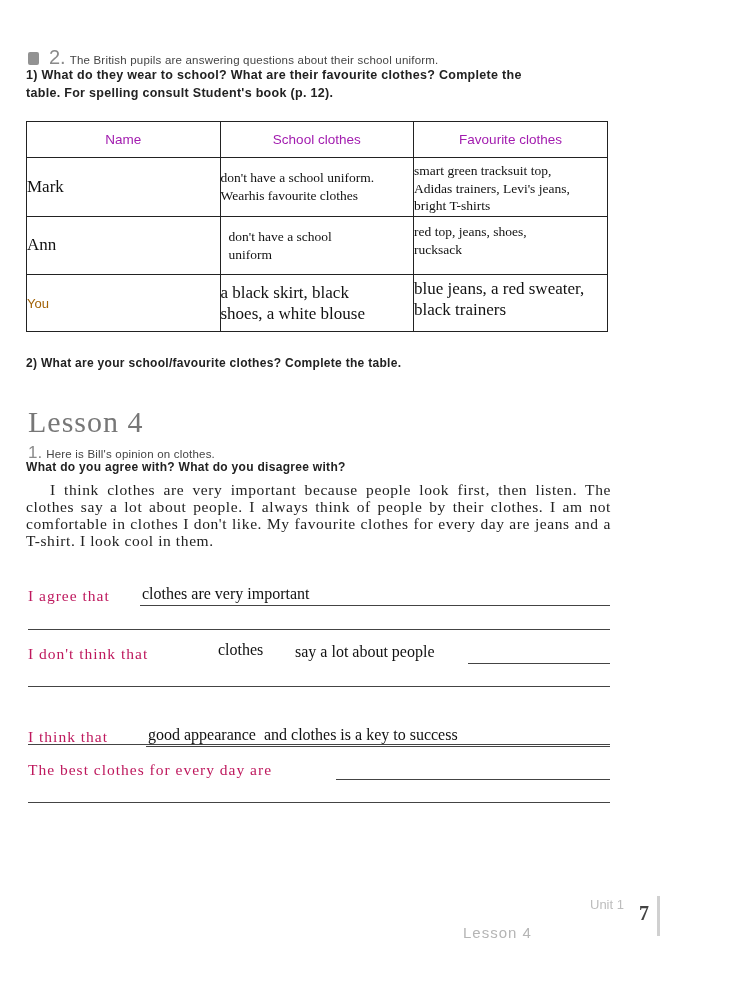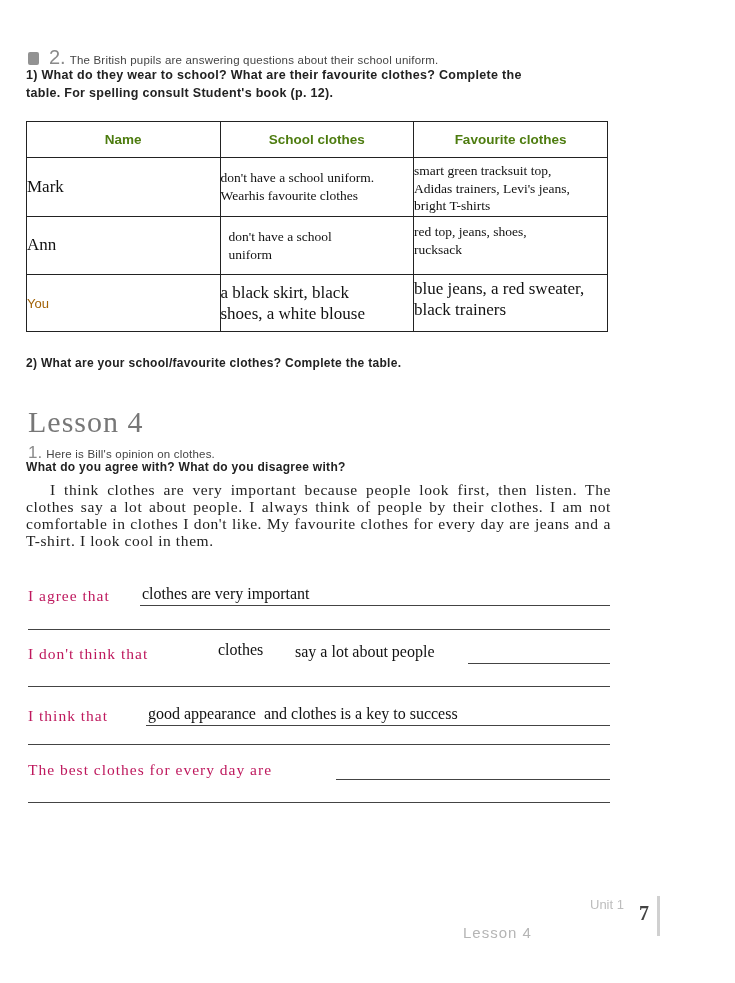--- a/index.html
+++ b/index.html
@@ -6,21 +6,21 @@
   body { width: 735px; height: 983px; position: relative; overflow: hidden; color: #111; }
   .abs { position: absolute; }
   .sans { font-family: "Liberation Sans", "DejaVu Sans", sans-serif; }
   .ex-num { color: #8a8a8a; font-size: 20px; font-family: "Liberation Sans", sans-serif; }
   .ex-icon { display: inline-block; width: 11px; height: 13px; background: #777; border-radius: 2px; vertical-align: -1px; margin-right: 6px; opacity: .8; }
   .instr { font-size: 11.5px; color: #444; letter-spacing: 0.2px; }
   .task { font-size: 12.5px; font-weight: bold; color: #222; letter-spacing: 0.3px; }
 
   table.uniform { border-collapse: collapse; position: absolute; left: 26px; top: 121px; width: 582px; }
   table.uniform td, table.uniform th { border: 1.5px solid #222; padding: 0; vertical-align: middle; }
-  table.uniform th { height: 35px; font-family: "Liberation Sans", sans-serif; font-size: 13.5px; font-weight: bold; text-align: center; color: #4d7c0f; }
+  table.uniform th { height: 35px; font-family: "Liberation Sans", sans-serif; font-size: 13.5px; font-weight: normal; text-align: center; color: #a21caf; }
   .c1 { width: 193px; } .c2 { width: 193px; } .c3 { width: 193px; }
   .r1 { height: 59px; } .r2 { height: 58px; } .r3 { height: 57px; }
   .hand { font-family: "Liberation Serif", serif; color: #111; line-height: 1.3; }
   .cell-name-big { font-size: 17px; padding-left: 18px; }
   .cell-name-ann { font-size: 17px; padding-left: 9px; }
   .cell-name-you { font-family: "Liberation Sans", sans-serif; font-size: 13px; padding-left: 10px; color: #a16207; }
   .cell-sm { font-size: 13.5px; padding: 0 5px; }
   .cell-lg { font-size: 17px; padding: 0 8px; line-height: 1.25; }
 
   .lesson-title { font-family: "Liberation Serif", serif; font-size: 30px; color: #777; letter-spacing: 1px; }
@@ -112,21 +112,21 @@
 <div class="blank-line" style="top:629px;"></div>
 
 <div class="fill-row" style="top:641px;">
   <span class="prompt" style="left:0;">I don't think that</span>
   <span class="answer" style="left:190px; bottom:4px;">clothes</span>
   <span class="answer" style="left:267px; bottom:2px;">say a lot about people</span>
   <span class="rule" style="left:440px; right:0; bottom:-1px;"></span>
 </div>
 <div class="blank-line" style="top:686px;"></div>
 
-<div class="fill-row" style="top:703px;">
+<div class="fill-row" style="top:724px;">
   <span class="prompt" style="left:0;">I think that</span>
   <span class="rule" style="left:118px; right:0; bottom:-1px;"></span>
   <span class="answer" style="left:120px; bottom:2px; white-space:pre;">good appearance  and clothes is a key to success</span>
 </div>
 <div class="blank-line" style="top:744px;"></div>
 
 <div class="fill-row" style="top:757px;">
   <span class="prompt" style="left:0;">The best clothes for every day are</span>
   <span class="rule" style="left:308px; right:0; bottom:-1px;"></span>
 </div>

